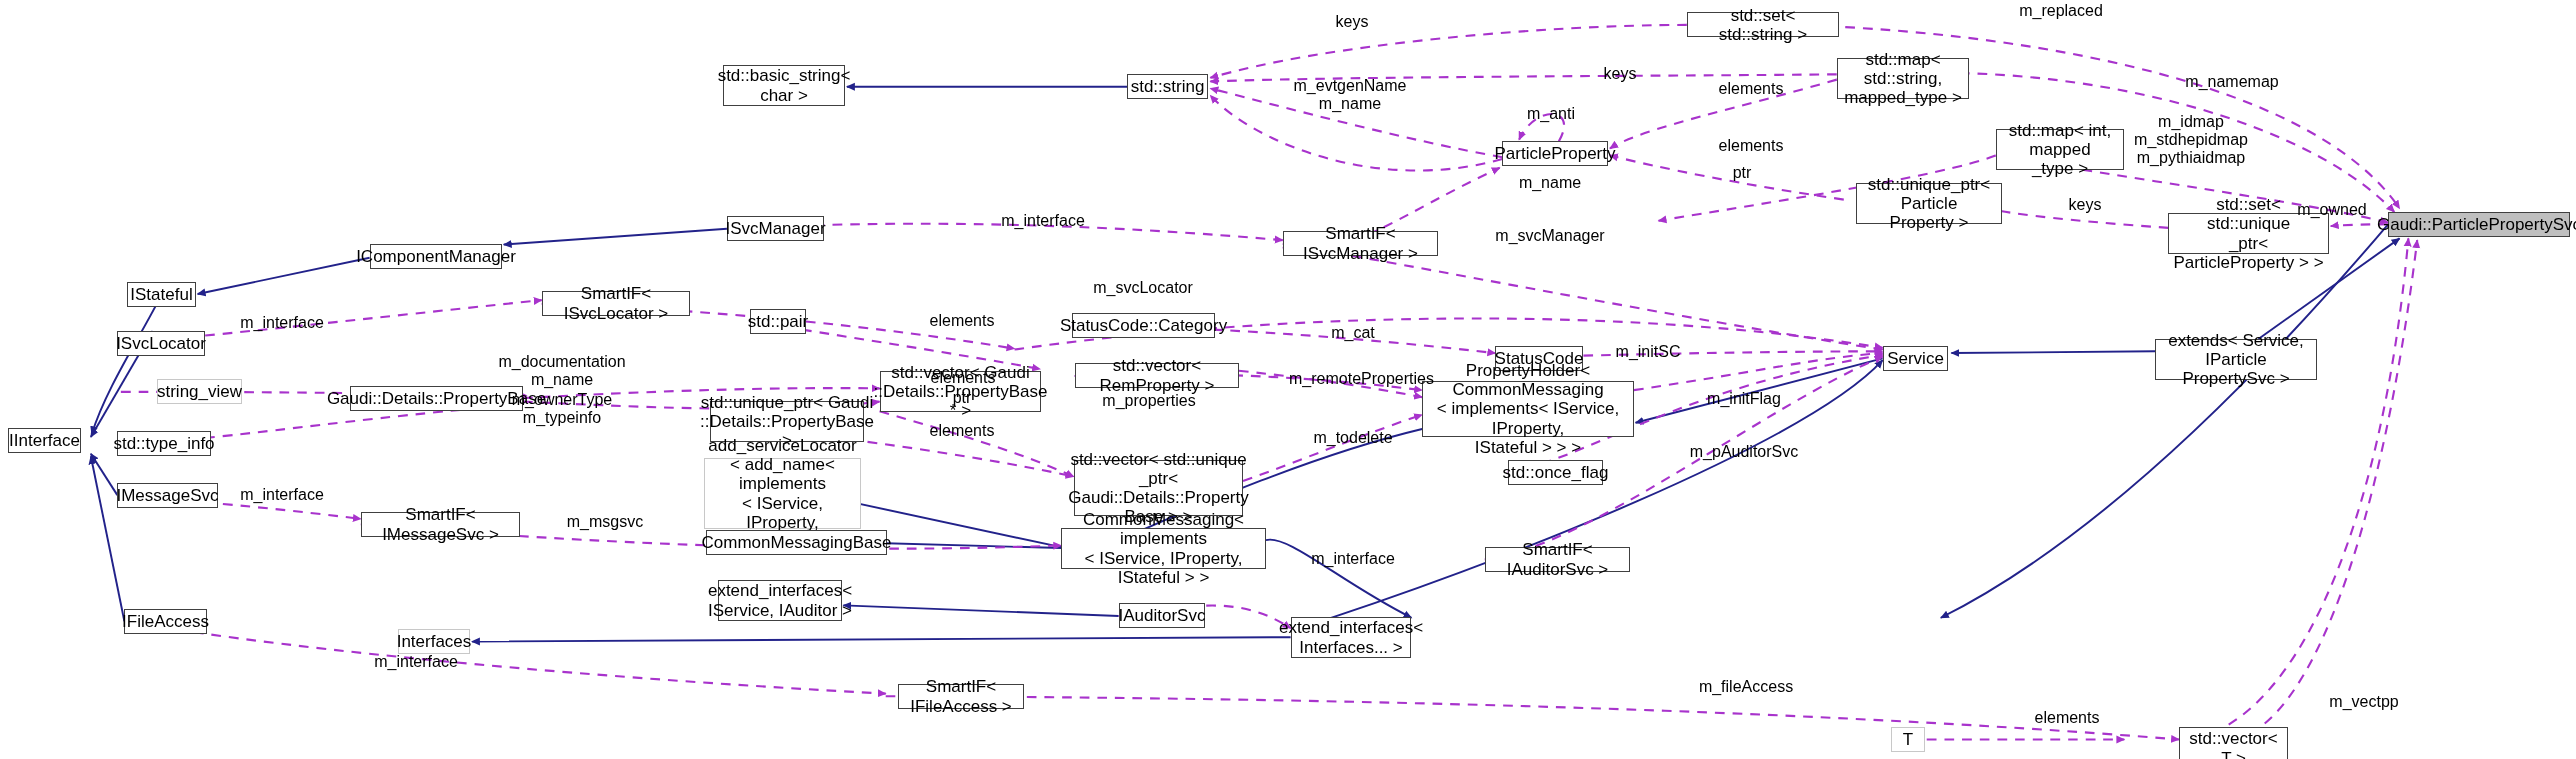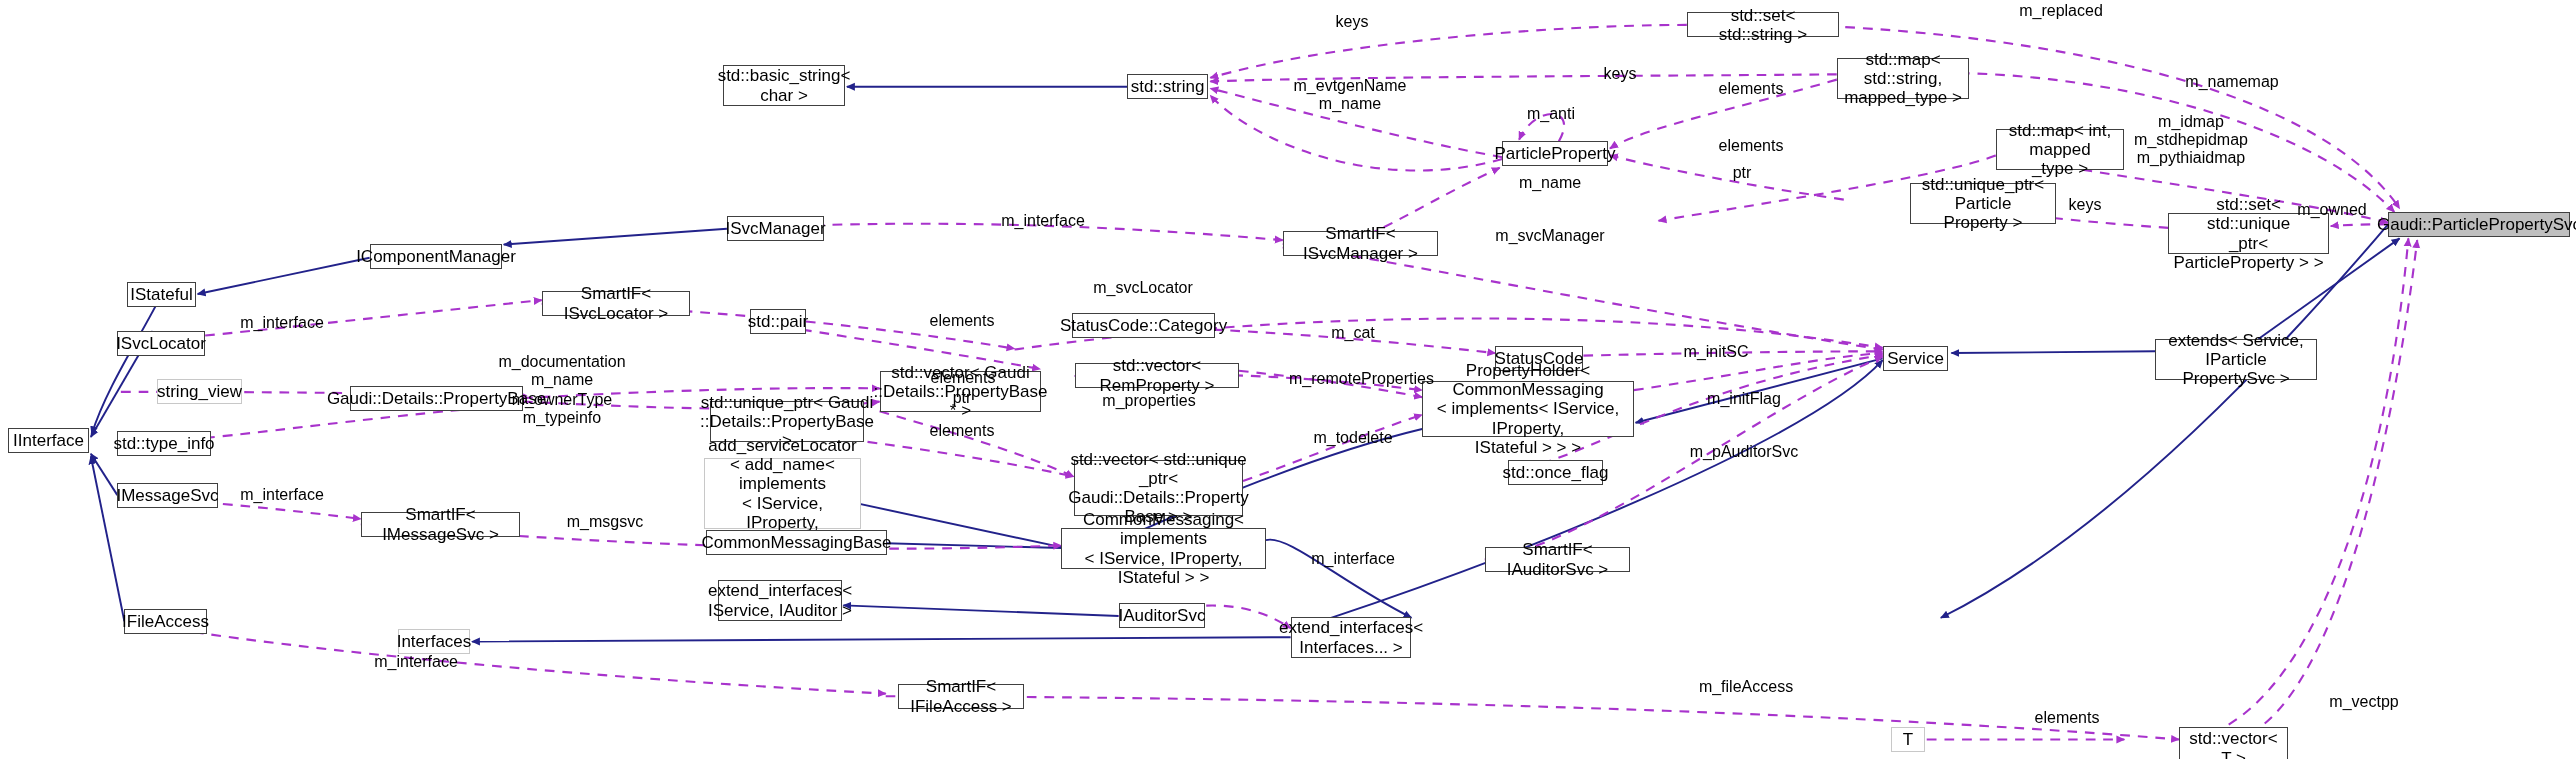--- a/index.html
+++ b/index.html
@@ -117,21 +117,21 @@
   <div id="nodes">
       <div class="node" style="left: 723px; top: 65px; width: 122px; height: 41px;">std::basic_string&lt;
 char &gt;</div>
       <div class="node" style="left: 1127px; top: 74px; width: 81px; height: 25px;">std::string</div>
       <div class="node" style="left: 1687px; top: 12.4px; width: 152px; height: 25px;">std::set&lt; std::string &gt;</div>
       <div class="node" style="left: 1837px; top: 58px; width: 132px; height: 41px;">std::map&lt; std::string,
 mapped_type &gt;</div>
       <div class="node" style="left: 1996px; top: 129px; width: 128px; height: 41px;">std::map&lt; int, mapped
 _type &gt;</div>
       <div class="node" style="left: 1502px; top: 141px; width: 106px; height: 25px;">ParticleProperty</div>
-      <div class="node" style="left: 1910px; top: 183px; width: 146px; height: 41px;">std::unique_ptr&lt; Particle
+      <div class="node" style="left: 1856px; top: 183px; width: 146px; height: 41px;">std::unique_ptr&lt; Particle
 Property &gt;</div>
       <div class="node" style="left: 2168px; top: 213px; width: 161px; height: 41px;">std::set&lt; std::unique
 _ptr&lt; ParticleProperty &gt; &gt;</div>
       <div class="node main" style="left: 2388px; top: 212px; width: 182px; height: 25px;">Gaudi::ParticlePropertySvc</div>
       <div class="node" style="left: 727px; top: 216px; width: 97px; height: 25px;">ISvcManager</div>
       <div class="node" style="left: 1283px; top: 231px; width: 155px; height: 25px;">SmartIF&lt; ISvcManager &gt;</div>
       <div class="node" style="left: 370px; top: 244px; width: 132px; height: 25px;">IComponentManager</div>
       <div class="node" style="left: 127px; top: 282px; width: 69px; height: 25px;">IStateful</div>
       <div class="node" style="left: 542px; top: 291px; width: 148px; height: 25px;">SmartIF&lt; ISvcLocator &gt;</div>
       <div class="node" style="left: 2155px; top: 339px; width: 162px; height: 41px;">extends&lt; Service, IParticle
@@ -154,21 +154,21 @@
 ::Details::PropertyBase &gt;</div>
       <div class="node" style="left: 1508px; top: 460px; width: 95px; height: 25px;">std::once_flag</div>
       <div class="node" style="left: 1074px; top: 460px; width: 169px; height: 56px;">std::vector&lt; std::unique
 _ptr&lt; Gaudi::Details::Property
 Base &gt; &gt;</div>
       <div class="node thin" style="left: 704px; top: 458px; width: 157px; height: 71px;">add_serviceLocator
 &lt; add_name&lt; implements
 &lt; IService, IProperty,
 IStateful &gt; &gt; &gt;</div>
       <div class="node" style="left: 117px; top: 483px; width: 101px; height: 25px;">IMessageSvc</div>
-      <div class="node" style="left: 8px; top: 428px; width: 81px; height: 25px;">IInterface</div>
+      <div class="node" style="left: 8px; top: 428px; width: 73px; height: 25px;">IInterface</div>
       <div class="node" style="left: 361px; top: 512px; width: 159px; height: 25px;">SmartIF&lt; IMessageSvc &gt;</div>
       <div class="node" style="left: 706px; top: 530px; width: 181px; height: 25px;">CommonMessagingBase</div>
       <div class="node" style="left: 1061px; top: 528px; width: 205px; height: 41px;">CommonMessaging&lt; implements
 &lt; IService, IProperty, IStateful &gt; &gt;</div>
       <div class="node" style="left: 1485px; top: 547px; width: 145px; height: 25px;">SmartIF&lt; IAuditorSvc &gt;</div>
       <div class="node" style="left: 718px; top: 580px; width: 124px; height: 41px;">extend_interfaces&lt;
 IService, IAuditor &gt;</div>
       <div class="node" style="left: 1119px; top: 603px; width: 86px; height: 25px;">IAuditorSvc</div>
       <div class="node thin" style="left: 398px; top: 629px; width: 72px; height: 25px;">Interfaces</div>
       <div class="node" style="left: 124px; top: 609px; width: 83px; height: 25px;">IFileAccess</div>
@@ -194,21 +194,21 @@
       <div class="elabel" style="left: 1742px; top: 173px;">ptr</div>
       <div class="elabel" style="left: 1550px; top: 183px;">m_name</div>
       <div class="elabel" style="left: 2085px; top: 205px;">keys</div>
       <div class="elabel" style="left: 2332px; top: 210px;">m_owned</div>
       <div class="elabel" style="left: 1043px; top: 221px;">m_interface</div>
       <div class="elabel" style="left: 1550px; top: 236px;">m_svcManager</div>
       <div class="elabel" style="left: 1143px; top: 288px;">m_svcLocator</div>
       <div class="elabel" style="left: 282px; top: 323px;">m_interface</div>
       <div class="elabel" style="left: 962px; top: 321px;">elements</div>
       <div class="elabel" style="left: 1353px; top: 333px;">m_cat</div>
-      <div class="elabel" style="left: 1716px; top: 352px;">m_initSC</div>
+      <div class="elabel" style="left: 1648px; top: 352px;">m_initSC</div>
       <div class="elabel" style="left: 562px; top: 371px;">m_documentation
 m_name</div>
       <div class="elabel" style="left: 963px; top: 378px;">elements</div>
       <div class="elabel" style="left: 1354px; top: 379px; padding-left: 15px;">m_remoteProperties</div>
       <div class="elabel" style="left: 962px; top: 398px;">ptr</div>
       <div class="elabel" style="left: 562px; top: 409px;">m_ownerType
 m_typeinfo</div>
       <div class="elabel" style="left: 1149px; top: 401px;">m_properties</div>
       <div class="elabel" style="left: 1744px; top: 399px;">m_initFlag</div>
       <div class="elabel" style="left: 962px; top: 431px;">elements</div>

